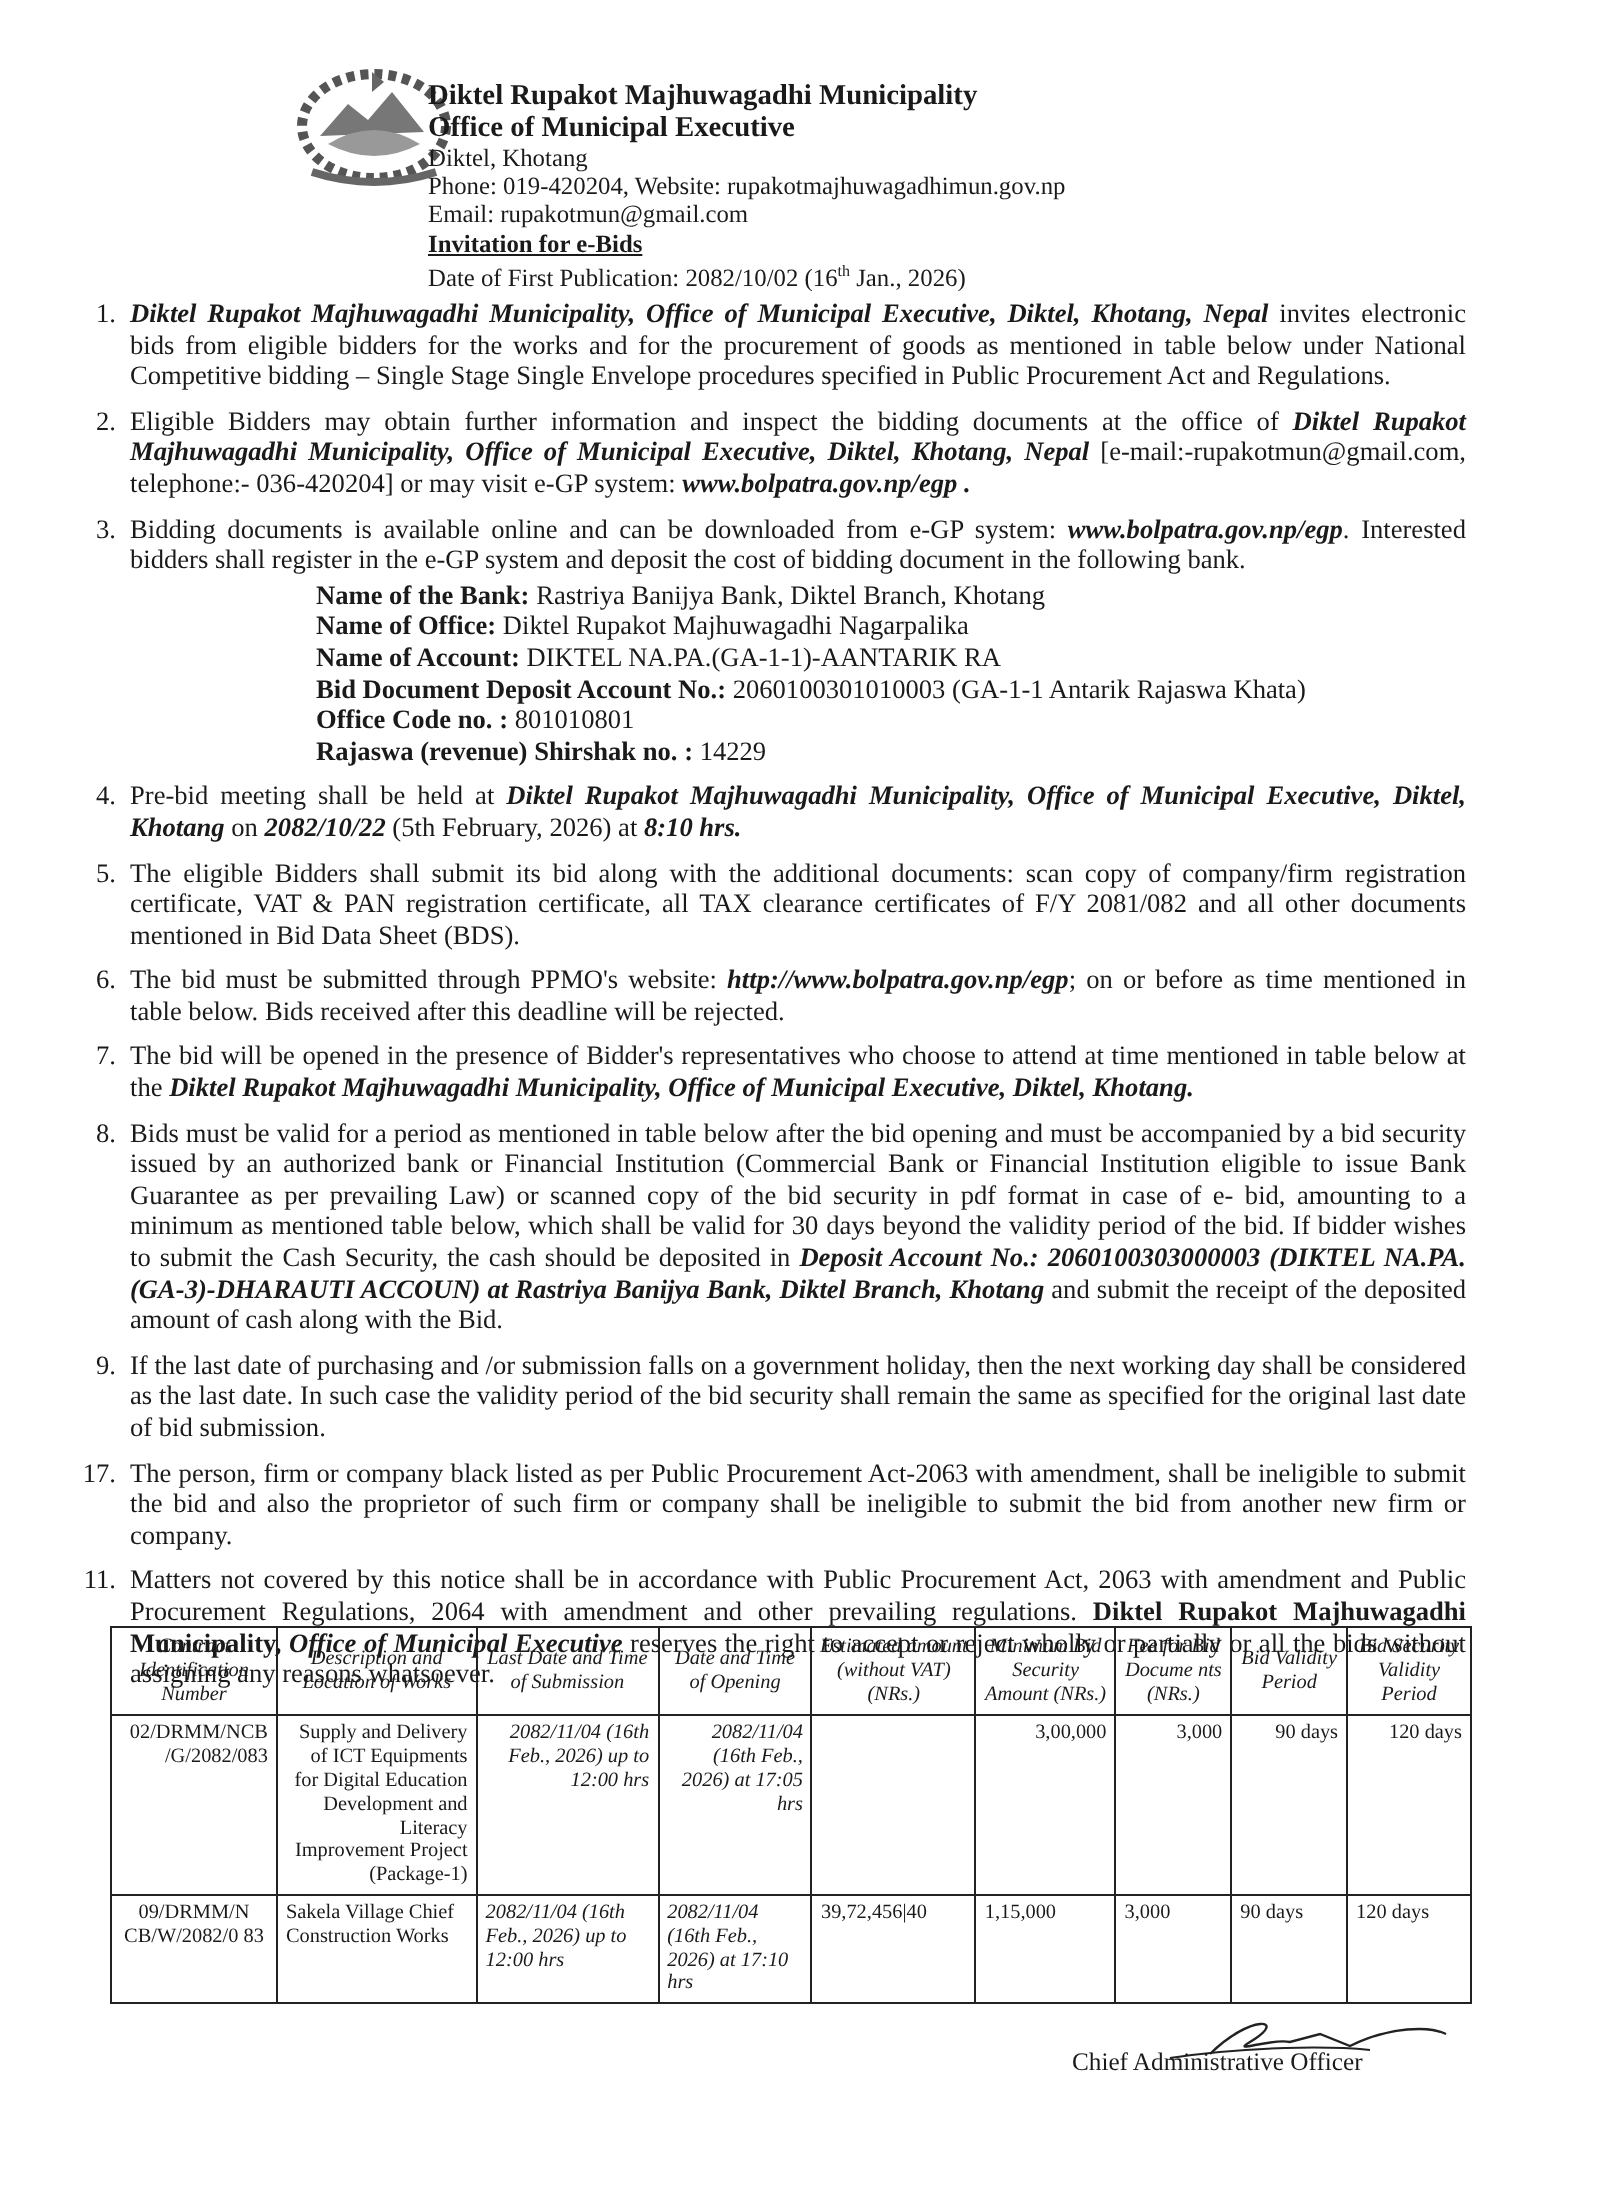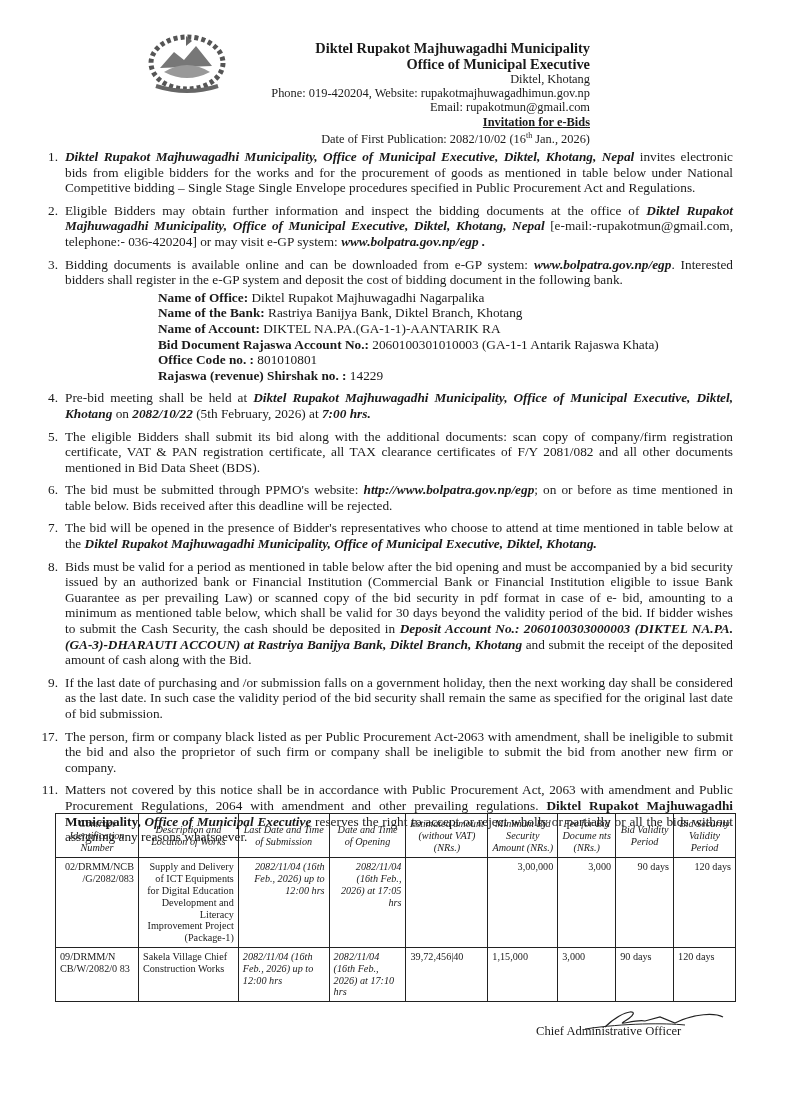--- a/index.html
+++ b/index.html
@@ -1,33 +1,33 @@
 <!DOCTYPE html>
 <html><head>
 <meta charset="utf-8">
 <style>
   html,body{margin:0;padding:0;background:#fff;}
   body{width:800px;height:1094px;position:relative;overflow:hidden;
        font-family:"Liberation Serif","DejaVu Serif",serif;color:#1a1a1a;}
   .logo{position:absolute;left:146px;top:28px;width:82px;height:66px;}
-  .header{position:absolute;left:230px;width:360px;top:40px;text-align:right;font-size:12.4px;line-height:14.2px;}
+  .header{position:absolute;left:214px;width:360px;top:40px;text-align:left;font-size:12.4px;line-height:14.2px;}
   .header .t1,.header .t2{font-weight:bold;font-size:14.4px;line-height:16px;}
   .header .inv{font-weight:bold;text-decoration:underline;}
   .content{position:absolute;left:65px;top:149px;width:668px;font-size:13.3px;line-height:15.6px;}
   .item{display:flex;margin-bottom:7px;}
   .num{width:28px;flex:none;text-align:right;padding-right:7px;box-sizing:border-box;margin-left:-28px;}
   .para{flex:1;text-align:justify;}
   .bank{margin:2px 0 0 93px;line-height:15.6px;}
   .bank b{font-weight:bold;}
   .bi{font-weight:bold;font-style:italic;}
   table{position:absolute;left:55px;top:813px;border-collapse:collapse;width:681px;font-size:10.2px;line-height:11.8px;}
   th,td{border:1px solid #222;vertical-align:top;padding:3px 4px;}
   th{font-style:italic;font-weight:normal;vertical-align:middle;text-align:center;padding:4px 3px;}
   td.it{font-style:italic;}
-  td.c{}
+  td.c{text-align:center;}
   .sig{position:absolute;left:565px;top:1007px;width:160px;height:24px;}
   .sigtext{position:absolute;left:536px;top:1024px;font-size:12.6px;}
 </style>
 </head>
 <body>
 
 <svg class="logo" viewBox="0 0 82 66">
   <ellipse cx="41" cy="35" rx="36" ry="26" fill="none" stroke="#555" stroke-width="5" stroke-dasharray="4 3"></ellipse>
   <path d="M14 40 L28 24 L38 32 L50 18 L66 38 Z" fill="#777"></path>
   <path d="M18 44 Q41 30 64 44 Q41 56 18 44 Z" fill="#999"></path>
@@ -50,31 +50,31 @@
       <div class="num">1.</div>
       <div class="para"><span class="bi">Diktel Rupakot Majhuwagadhi Municipality, Office of Municipal Executive, Diktel, Khotang, Nepal</span><span> invites electronic bids from eligible bidders for the works and for the procurement of goods as mentioned in table below under National Competitive bidding – Single Stage Single Envelope procedures specified in Public Procurement Act and Regulations.</span></div>
     </div>
     <div class="item">
       <div class="num">2.</div>
       <div class="para"><span>Eligible Bidders may obtain further information and inspect the bidding documents at the office of </span><span class="bi">Diktel Rupakot Majhuwagadhi Municipality, Office of Municipal Executive, Diktel, Khotang, Nepal</span><span> [e-mail:-rupakotmun@gmail.com, telephone:- 036-420204] or may visit e-GP system: </span><span class="bi">www.bolpatra.gov.np/egp .</span></div>
     </div>
     <div class="item">
       <div class="num">3.</div>
       <div class="para"><span>Bidding documents is available online and can be downloaded from e-GP system: </span><span class="bi">www.bolpatra.gov.np/egp</span><span>. Interested bidders shall register in the e-GP system and deposit the cost of bidding document in the following bank.</span><div class="bank">
+          <div><b>Name of the Bank:</b><span> Rastriya Banijya Bank, Diktel Branch, Khotang</span></div>
           <div><b>Name of Office:</b><span> Diktel Rupakot Majhuwagadhi Nagarpalika</span></div>
-          <div><b>Name of the Bank:</b><span> Rastriya Banijya Bank, Diktel Branch, Khotang</span></div>
           <div><b>Name of Account:</b><span> DIKTEL NA.PA.(GA-1-1)-AANTARIK RA</span></div>
-          <div><b>Bid Document Rajaswa Account No.:</b><span> 2060100301010003 (GA-1-1 Antarik Rajaswa Khata)</span></div>
+          <div><b>Bid Document Deposit Account No.:</b><span> 2060100301010003 (GA-1-1 Antarik Rajaswa Khata)</span></div>
           <div><b>Office Code no. :</b><span> 801010801</span></div>
           <div><b>Rajaswa (revenue) Shirshak no. :</b><span> 14229</span></div>
         </div></div>
     </div>
     <div class="item">
       <div class="num">4.</div>
-      <div class="para"><span>Pre-bid meeting shall be held at </span><span class="bi">Diktel Rupakot Majhuwagadhi Municipality, Office of Municipal Executive, Diktel, Khotang</span><span> on </span><span class="bi">2082/10/22</span><span style="font-weight: normal;"> (5th February, 2026) at </span><span class="bi">7:00 hrs.</span></div>
+      <div class="para"><span>Pre-bid meeting shall be held at </span><span class="bi">Diktel Rupakot Majhuwagadhi Municipality, Office of Municipal Executive, Diktel, Khotang</span><span> on </span><span class="bi">2082/10/22</span><span style="font-weight: normal;"> (5th February, 2026) at </span><span class="bi">8:10 hrs.</span></div>
     </div>
     <div class="item">
       <div class="num">5.</div>
       <div class="para"><span>The eligible Bidders shall submit its bid along with the additional documents: scan copy of company/firm registration certificate, VAT &amp; PAN registration certificate, all TAX clearance certificates of F/Y 2081/082 and all other documents mentioned in Bid Data Sheet (BDS).</span></div>
     </div>
     <div class="item">
       <div class="num">6.</div>
       <div class="para"><span>The bid must be submitted through PPMO's website:  </span><span class="bi">http://www.bolpatra.gov.np/egp</span><span>; on or before as time mentioned in table below. Bids received after this deadline will be rejected.</span></div>
     </div>
     <div class="item">

